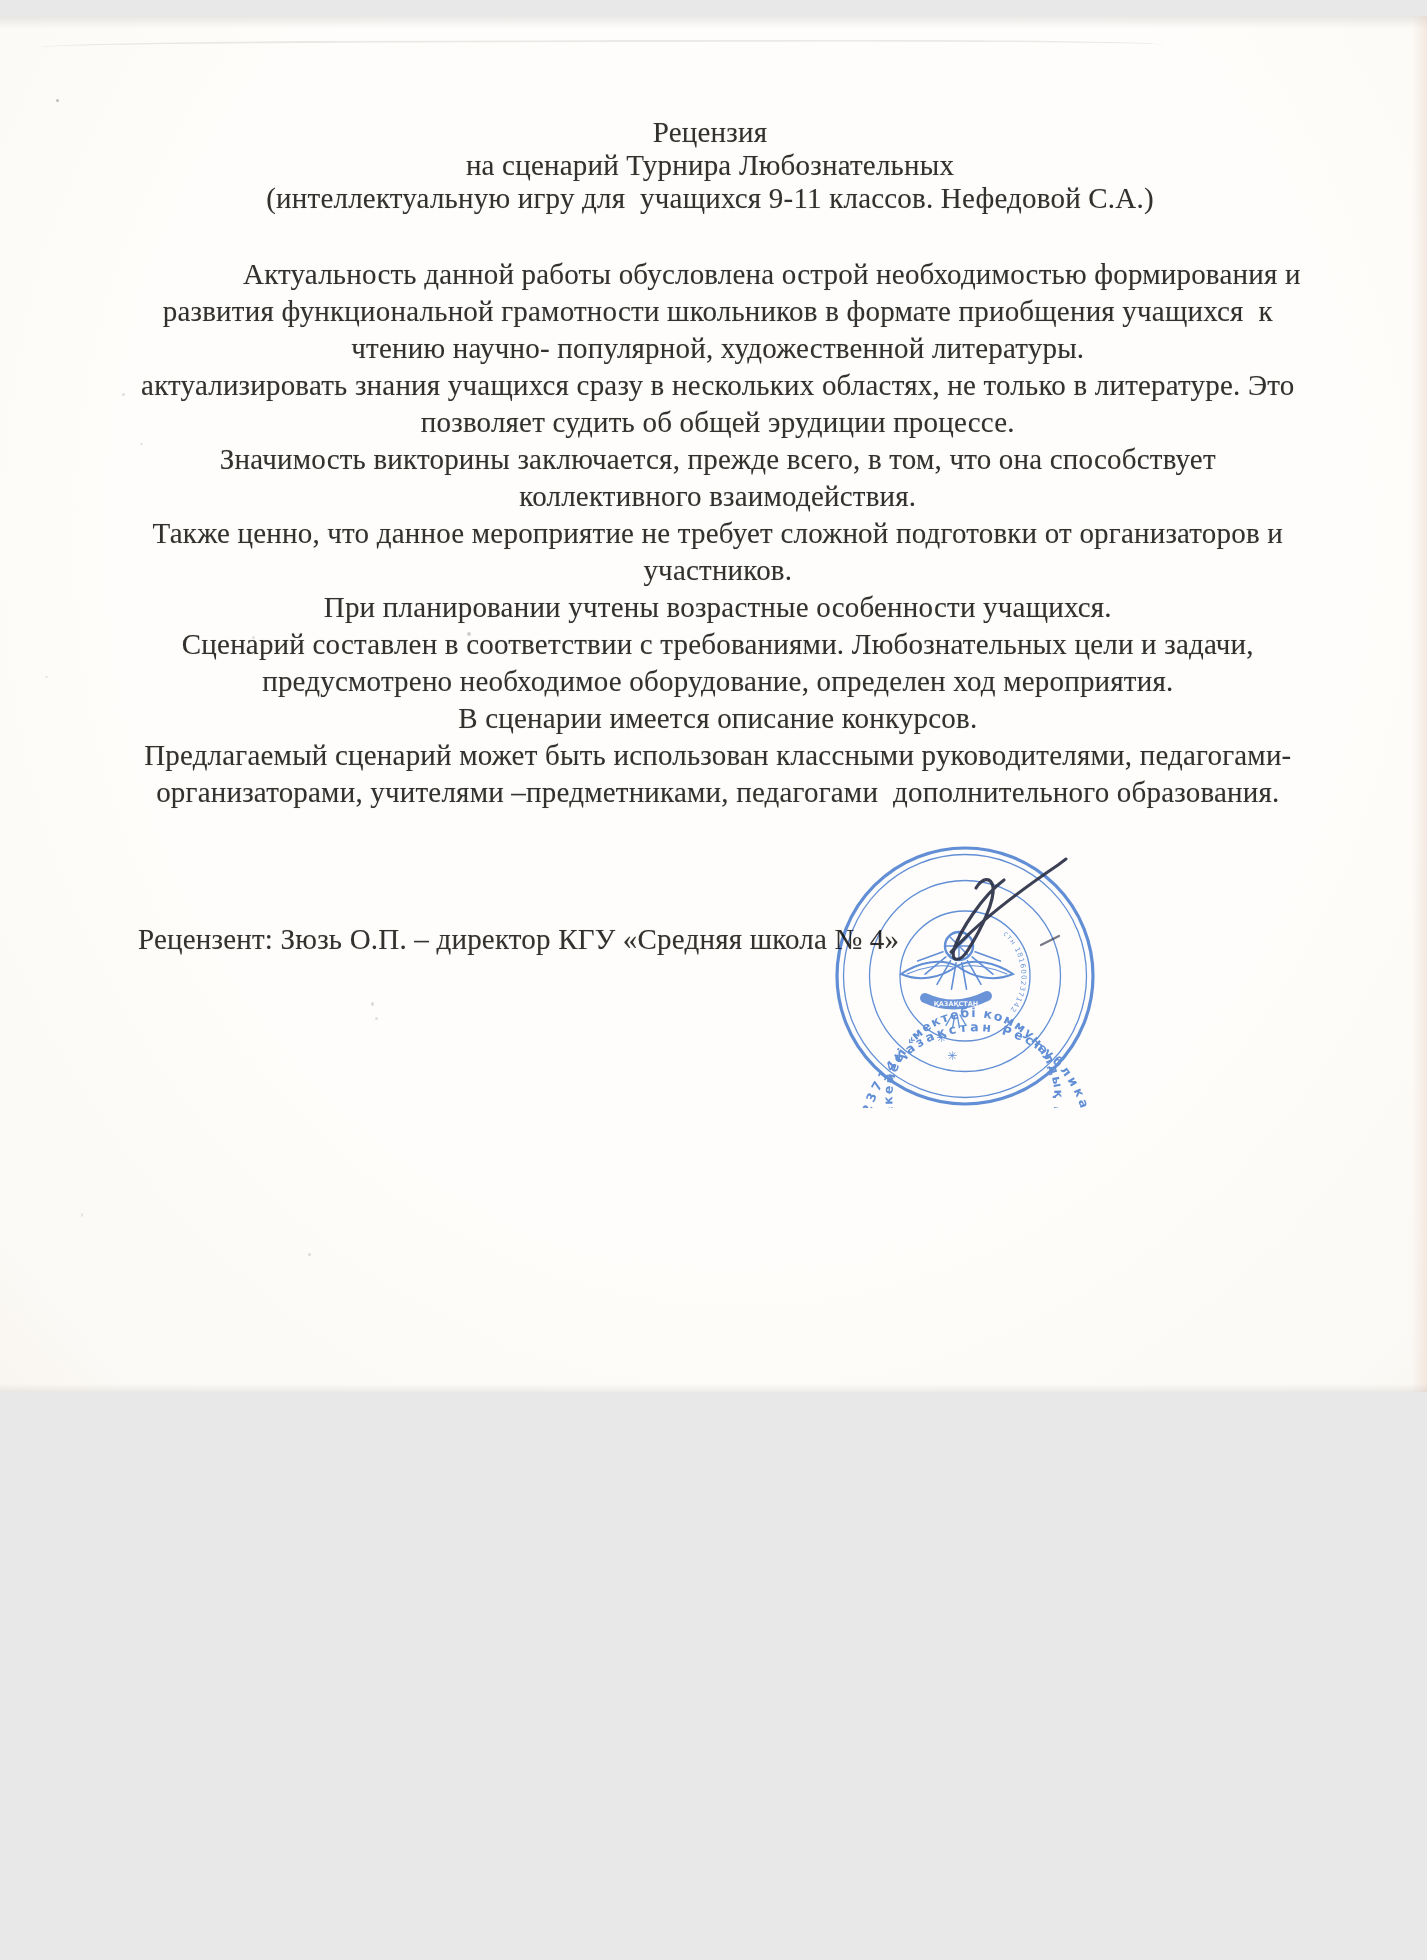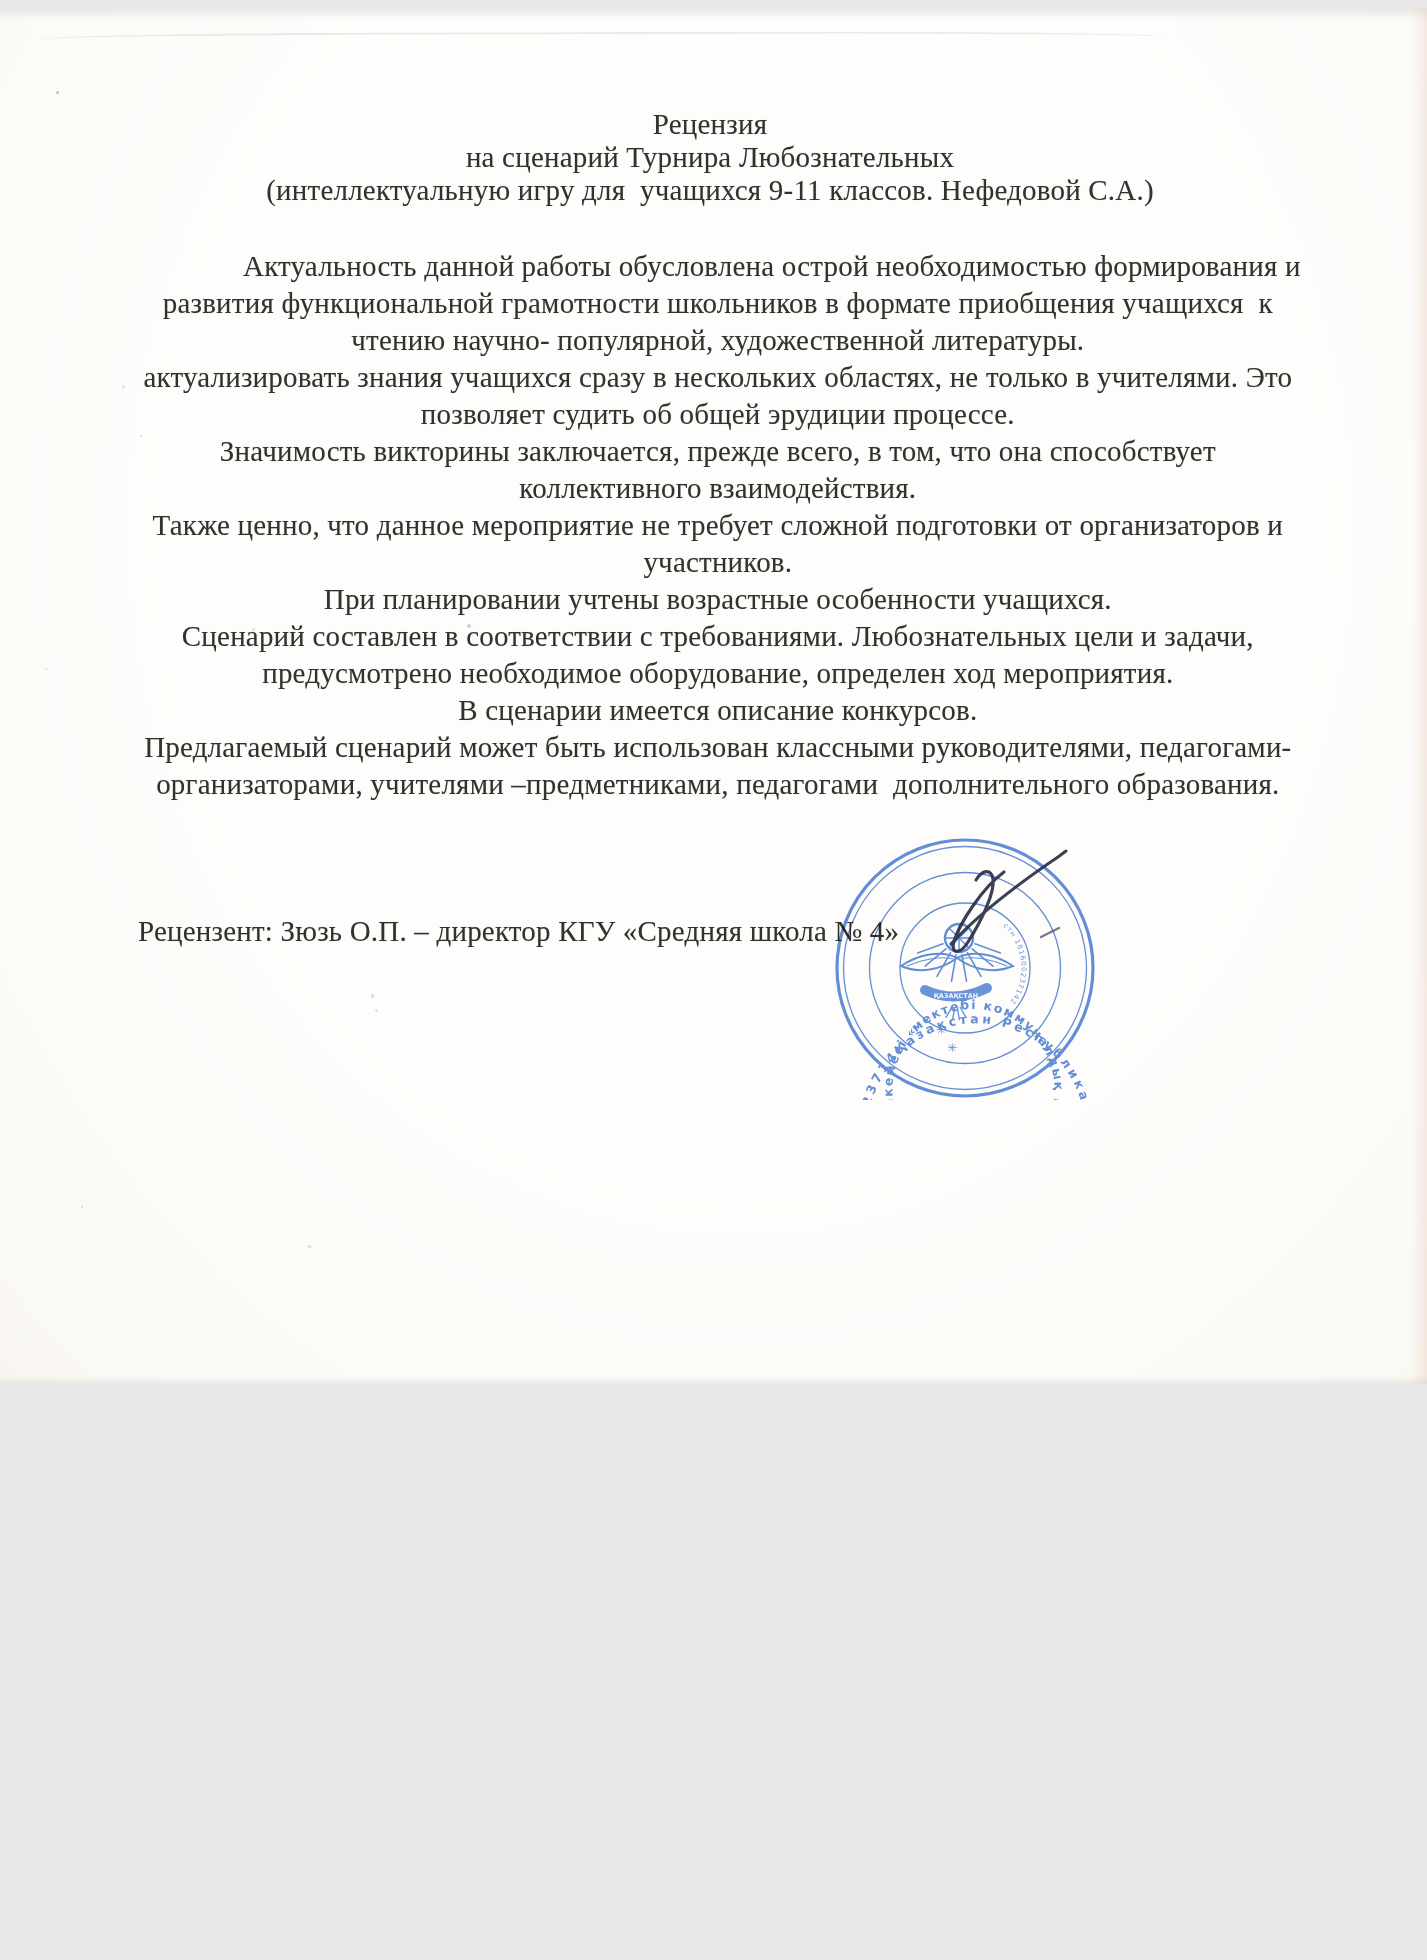--- a/index.html
+++ b/index.html
@@ -1,19 +1,19 @@
 <!DOCTYPE html>
 <html><head>
 <meta charset="utf-8">
 <style>
   html,body{margin:0;padding:0;background:#e8e8e8;}
   .page{
     position:relative;
     width:1427px;height:1376px;
-    margin:8px auto;
+    margin:16px auto;
     background:
       radial-gradient(ellipse at 52% 38%, #fefdfb 55%, #fbf9f5 92%, #f8f5ef 100%);
     overflow:hidden;
     font-family:"Liberation Serif","DejaVu Serif",serif;
     color:#33312e;
   }
   
   .scan-top-shadow{
     position:absolute;left:0;top:0;width:100%;height:14px;
     background:linear-gradient(to bottom, rgba(150,148,144,0.20), rgba(150,148,144,0) 90%);
@@ -93,21 +93,21 @@
   <div class="title">
       <div class="line title-line">Рецензия</div>
       <div class="line title-line">на сценарий Турнира Любознательных</div>
       <div class="line title-line">(интеллектуальную игру для  учащихся 9-11 классов. Нефедовой С.А.)</div>
     </div>
 
   <div class="body-text">
       <div class="line indent">Актуальность данной работы обусловлена острой необходимостью формирования и</div>
       <div class="line">развития функциональной грамотности школьников в формате приобщения учащихся  к</div>
       <div class="line">чтению научно- популярной, художественной литературы.</div>
-      <div class="line">актуализировать знания учащихся сразу в нескольких областях, не только в учителями. Это</div>
+      <div class="line">актуализировать знания учащихся сразу в нескольких областях, не только в литературе. Это</div>
       <div class="line">позволяет судить об общей эрудиции процессе.</div>
       <div class="line">Значимость викторины заключается, прежде всего, в том, что она способствует</div>
       <div class="line">коллективного взаимодействия.</div>
       <div class="line">Также ценно, что данное мероприятие не требует сложной подготовки от организаторов и</div>
       <div class="line">участников.</div>
       <div class="line">При планировании учтены возрастные особенности учащихся.</div>
       <div class="line">Сценарий составлен в соответствии с требованиями. Любознательных цели и задачи,</div>
       <div class="line">предусмотрено необходимое оборудование, определен ход мероприятия.</div>
       <div class="line">В сценарии имеется описание конкурсов.</div>
       <div class="line">Предлагаемый сценарий может быть использован классными руководителями, педагогами-</div>

